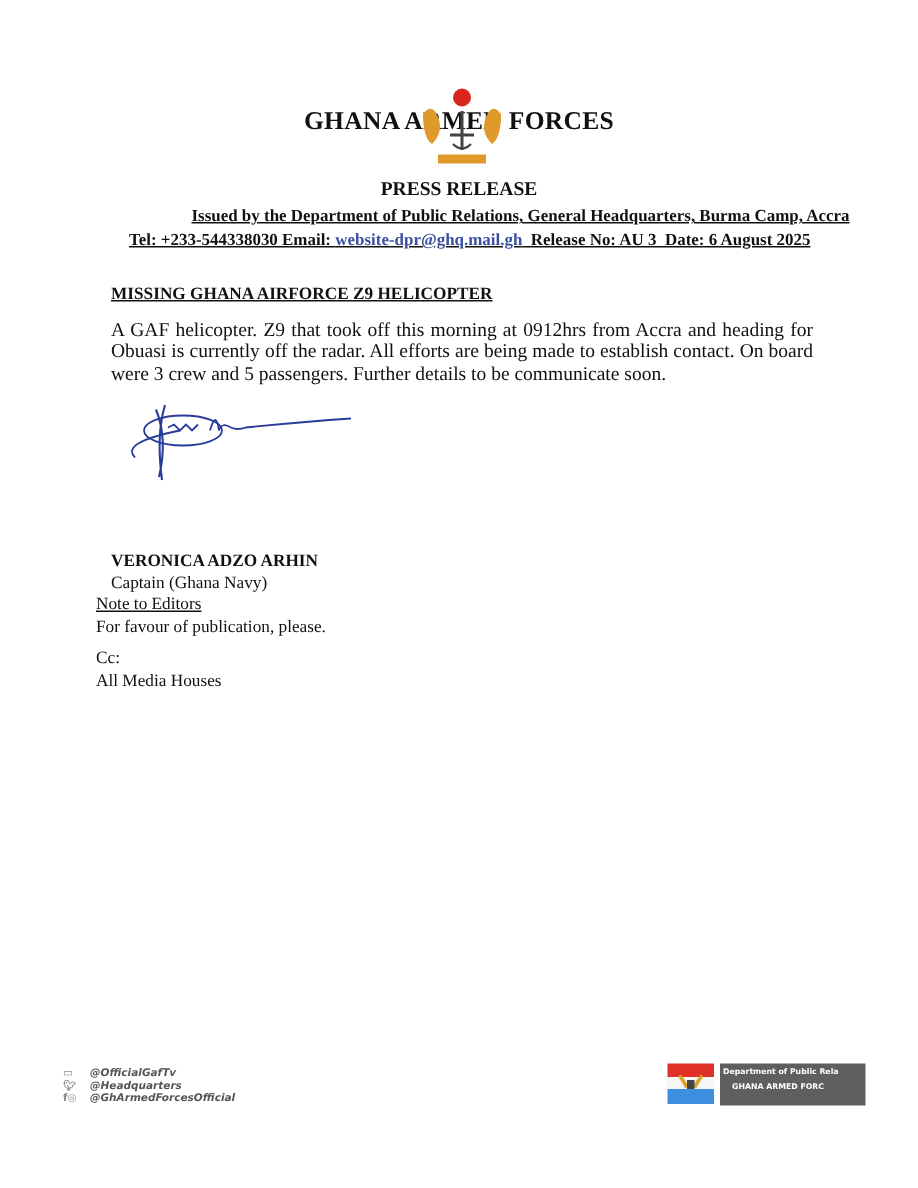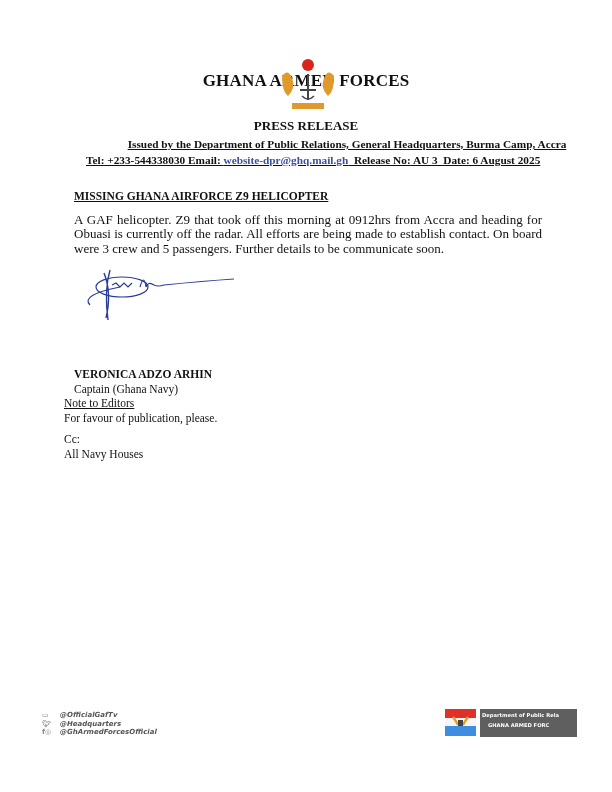--- a/index.html
+++ b/index.html
@@ -65,21 +65,21 @@
 <div class="abs signer">
   <div class="name">VERONICA ADZO ARHIN</div>
   <div>Captain (Ghana Navy)</div>
 </div>
 
 <div class="abs notes">
   <div class="u">Note to Editors</div>
   <div>For favour of publication, please.</div>
   <div class="gap"></div>
   <div>Cc:</div>
-  <div>All Navy Houses</div>
+  <div>All Media Houses</div>
 </div>
 
 <div class="abs social">
   <div class="row">
       <span class="ic">▭</span>
       <span>@OfficialGafTv</span>
     </div>
   <div class="row">
       <span class="ic">🐦︎</span>
       <span>@Headquarters</span>

